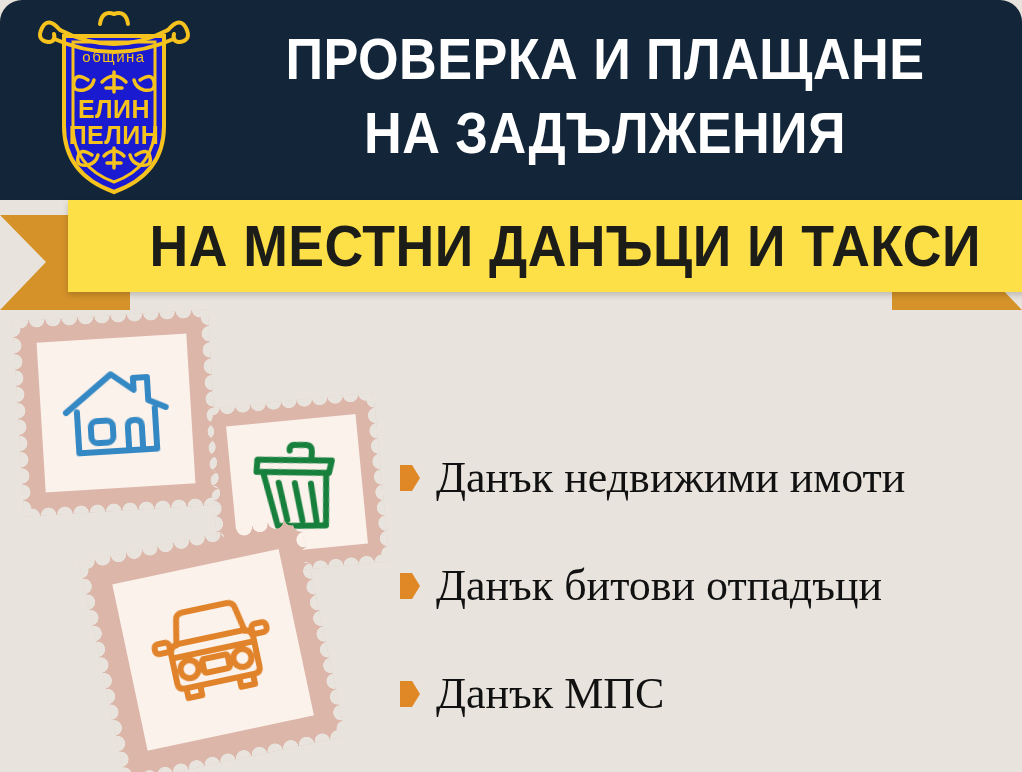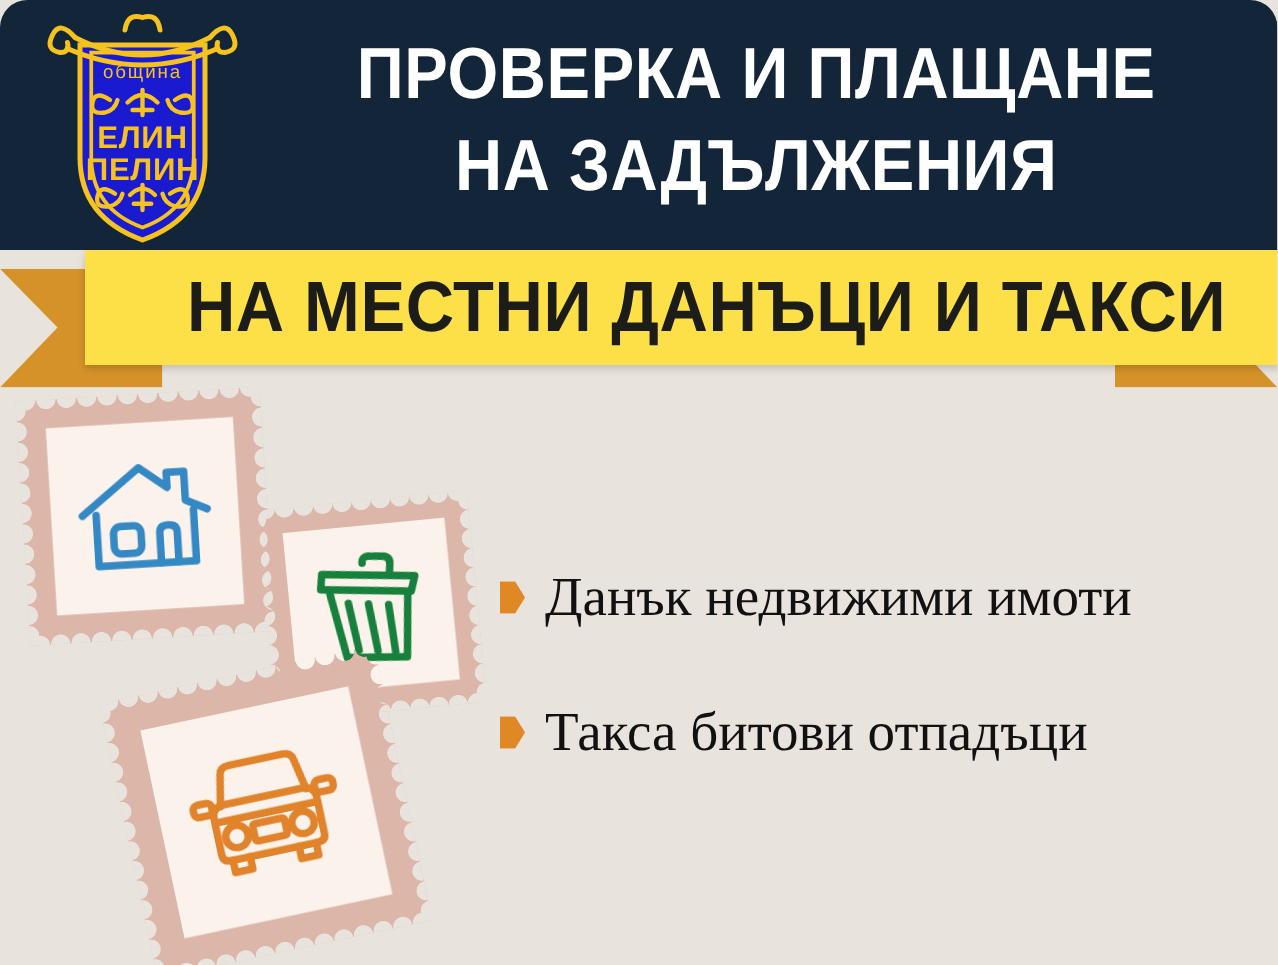--- a/index.html
+++ b/index.html
@@ -259,19 +259,23 @@
 
   <div class="bullet-list">
 
     <div class="bullet-row">
       <span class="bullet-marker"></span>
       <span class="bullet-label">Данък недвижими имоти</span>
     </div>
 
     <div class="bullet-row">
       <span class="bullet-marker"></span>
-      <span class="bullet-label">Такса битови отпадъци</span>
-    </div>
-
+      <span class="bullet-label">Данък битови отпадъци</span>
+    </div>
+
+    <div class="bullet-row">
+      <span class="bullet-marker"></span>
+      <span class="bullet-label">Данък МПС</span>
+    </div>
 
   </div>
 
 </div>
 
 </body></html>

